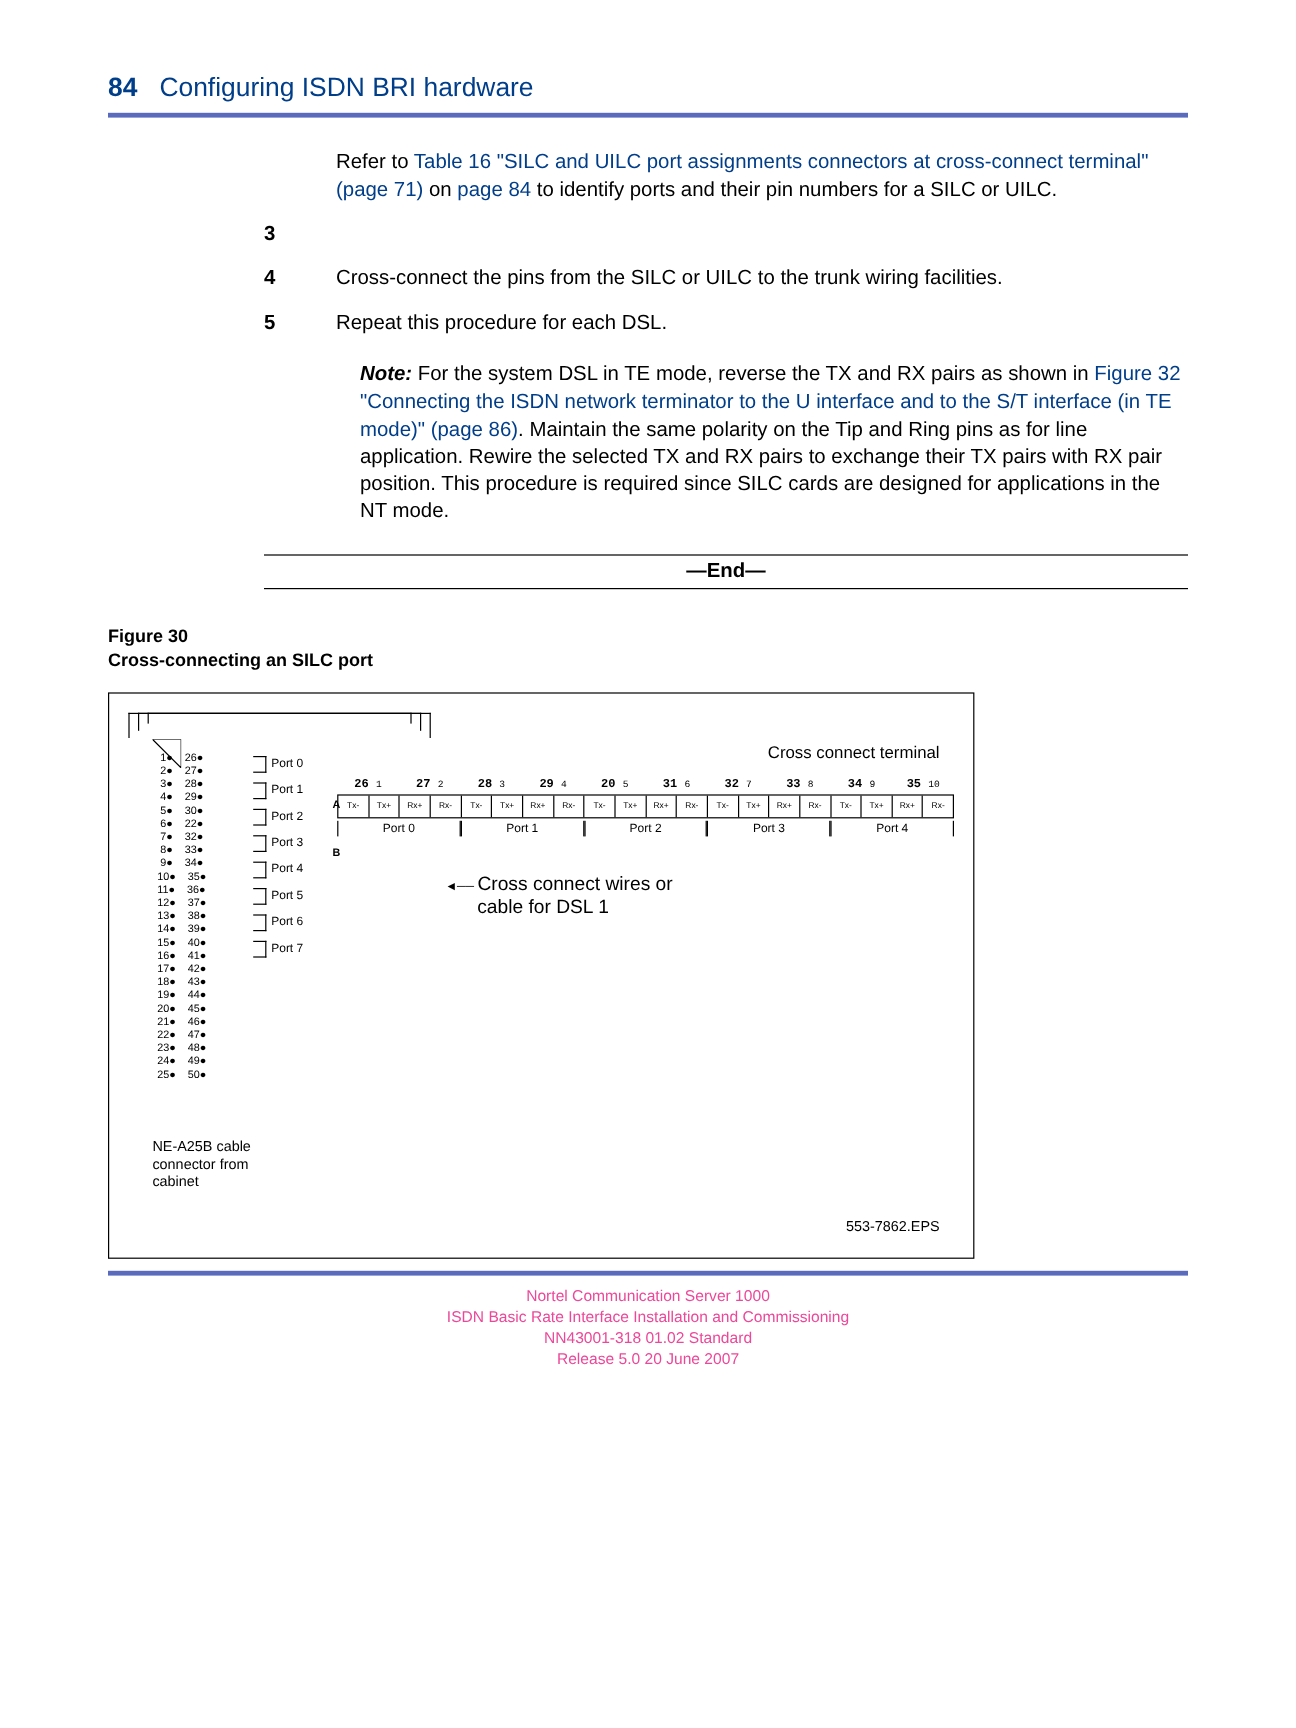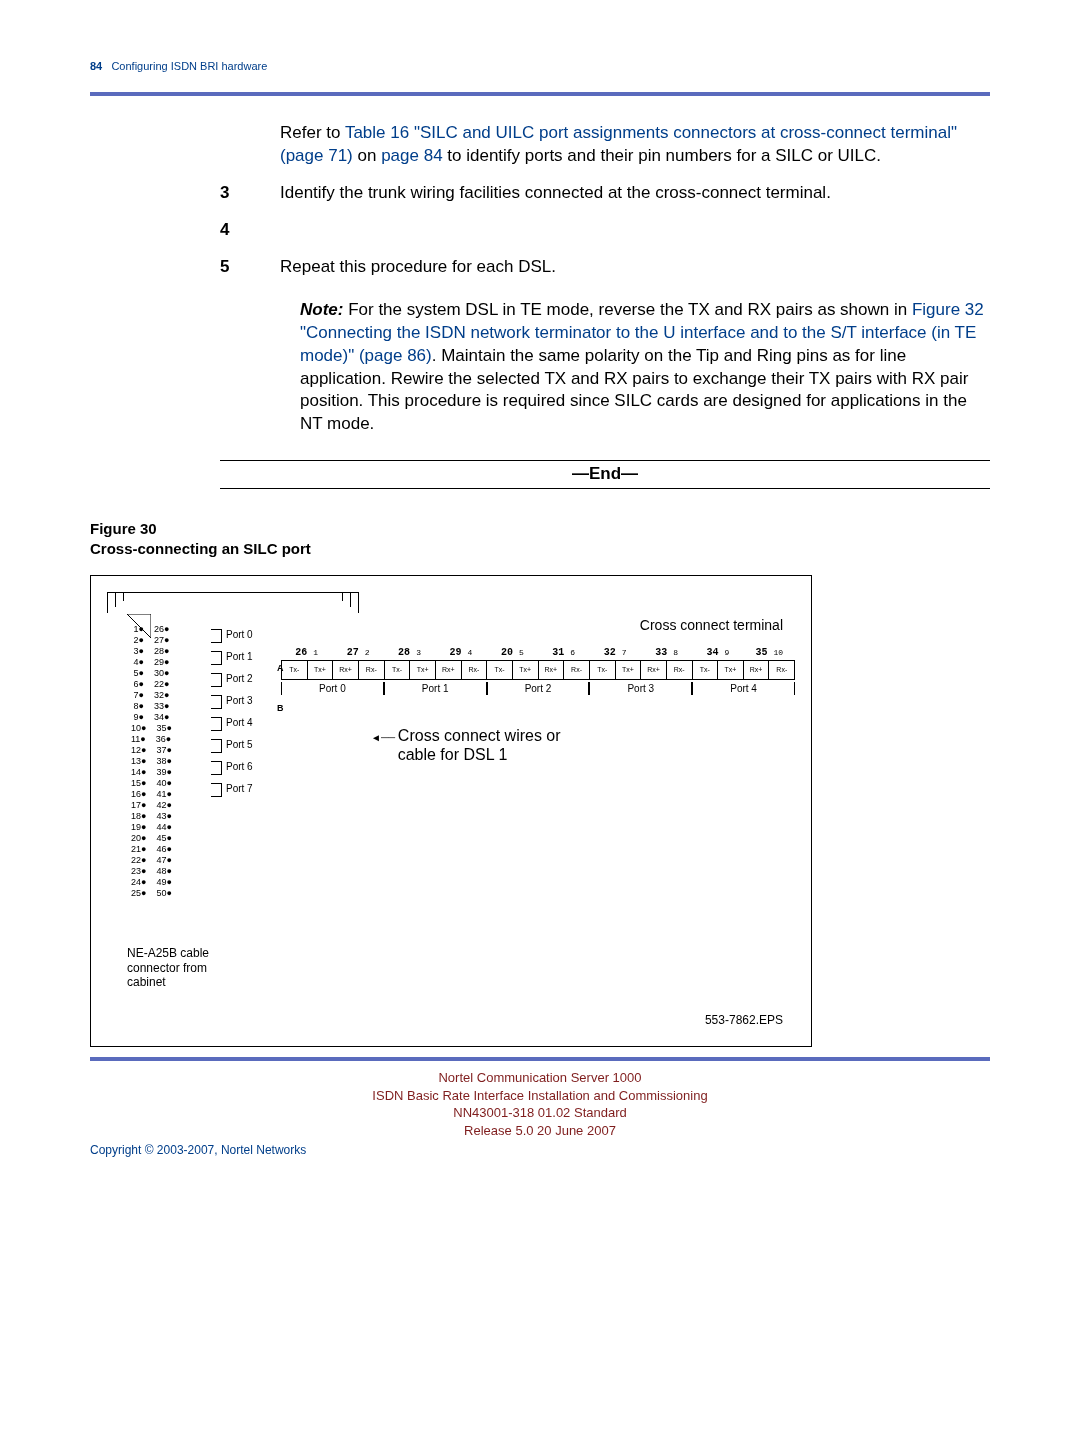--- a/index.html
+++ b/index.html
@@ -8,23 +8,23 @@
     font-family: Arial, Helvetica, sans-serif;
     background: #fff;
     color: #000;
   }
   .page {
     width: 900px;
     margin: 0 auto;
     padding: 60px 90px 40px 90px;
   }
   .header {
-    font-size: 11px;
+    font-size: 22px;
     color: #003e8a;
-    margin-bottom: 20px;
+    margin-bottom: 8px;
   }
   .header .pnum {
     font-weight: bold;
   }
   .rule-top {
     height: 4px;
     background: #5a6bbd;
     margin-bottom: 26px;
   }
   .rule-bottom {
@@ -177,21 +177,21 @@
     font-size:16px;
     line-height:1.2;
   }
   .cross-note .arrowtxt::before { content: "◄── "; font-size:10px; }
   .eps {
     position:absolute; right:28px; bottom:18px; font-size:12px;
   }
   .footer {
     text-align: center;
     font-size: 13px;
-    color: #7f1d1d;
+    color: #ec4899;
     line-height: 1.35;
     margin-top: 6px;
   }
   .copyright {
     font-size: 12px;
     color: #003e8a;
     margin-top: 4px;
   }
   a.xref { color: #003e8a; text-decoration: none; }
 </style>
@@ -207,25 +207,25 @@
   <div class="rule-top"></div>
 
   <div class="body">
 
     <div class="para-indented">
       <span>Refer to </span><a class="xref" href="#">Table 16 "SILC and UILC port assignments connectors at cross-connect terminal" (page 71)</a><span> on </span><a class="xref" href="#">page 84</a><span> to identify ports and their pin numbers for a SILC or UILC.</span>
     </div>
 
     <div class="num-row">
       <div class="num-label">3</div>
-      <div class="num-body">Identify the trunk wiring facilities connected at the cross-connect terminal.</div>
     </div>
 
     <div class="num-row">
       <div class="num-label">4</div>
+      <div class="num-body">Cross-connect the pins from the SILC or UILC to the trunk wiring facilities.</div>
     </div>
 
     <div class="num-row">
       <div class="num-label">5</div>
       <div class="num-body">Repeat this procedure for each DSL.</div>
     </div>
 
     <div class="note-block">
       <span style="font-style:italic; font-weight:bold;">Note:</span><span>  For the system DSL in TE mode, reverse the TX and RX pairs as shown in </span><a class="xref" href="#">Figure 32 "Connecting the ISDN network terminator to the U interface and to the S/T interface (in TE mode)" (page 86)</a><span>.  Maintain the same polarity on the Tip and Ring pins as for line application.  Rewire the selected TX and RX pairs to exchange their TX pairs with RX pair position.  This procedure is required since SILC cards are designed for applications in the NT mode.</span>
     </div>
@@ -354,14 +354,13 @@
   </div>
 
   <div class="rule-bottom"></div>
 
   <div class="footer">
     <span>Nortel Communication Server 1000</span><br>
     <span>ISDN Basic Rate Interface Installation and Commissioning</span><br>
     <span>NN43001-318   01.02   Standard</span><br>
     <span>Release 5.0    20 June 2007</span>
   </div>
-  <div class="copyright">Copyright © 2003-2007, Nortel Networks</div>
 </div>
 
 </body></html>

